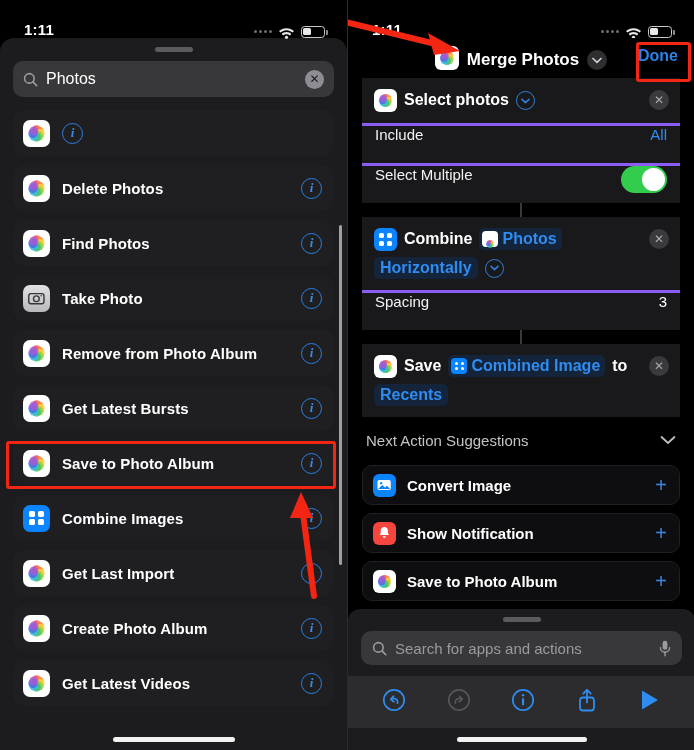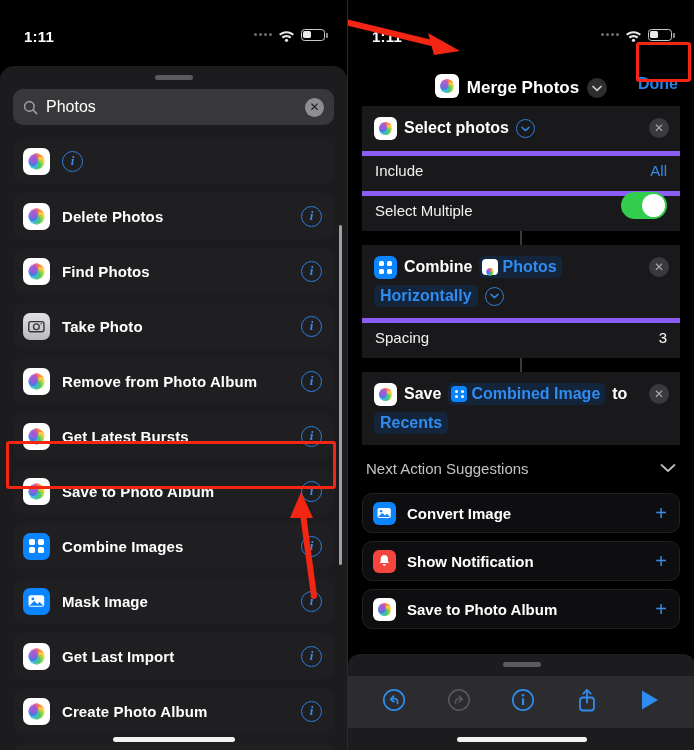--- a/index.html
+++ b/index.html
@@ -11,24 +11,23 @@
   }
   #root { position: relative; width: 694px; height: 750px; display: flex; }
 
   
   .panel { position: relative; height: 750px; overflow: hidden; }
   .left  { width: 347px; background: #000; }
   .right { width: 347px; background: #000; border-left: 1px solid #2b2b2b; }
 
   
   .statusbar {
-    height: 38px; display: flex; align-items: flex-start;
+    height: 38px; display: flex; align-items: flex-end;
     justify-content: space-between; padding: 0 22px 0 24px;
     background: #000;
-    margin-top: 28px;
   }
   .sb-time { color: #fff; font-size: 15px; font-weight: bold; letter-spacing: .2px; }
   .sb-right { display: flex; align-items: center; gap: 6px; }
   .sb-dots { display: flex; gap: 2px; align-items: flex-end; }
   .sb-dots i { width: 3px; height: 3px; background: #6e6e6e; display: block; border-radius: 50%; }
   .wifi { position: relative; width: 17px; height: 13px; }
   .battery {
     width: 24px; height: 12px; border: 1.4px solid #c9c9c9;
     border-radius: 3.5px; position: relative; padding: 1.4px;
   }
@@ -118,22 +117,22 @@
     width: 19px; height: 19px; border-radius: 50%; border: 1.5px solid #2f7fd8;
     display: inline-flex; align-items: center; justify-content: center; align-self: center;
   }
   .xbtn {
     position: absolute; right: 11px; top: 12px;
     width: 20px; height: 20px; border-radius: 50%; background: #3a3a3c;
     display: flex; align-items: center; justify-content: center;
     color: #a9a9ae; font-size: 12px;
   }
   .card-row {
-    border-top: 5px solid #8b5cf6; height: 40px; display: flex;
-    align-items: flex-end; justify-content: space-between; padding: 12px 13px;
+    border-top: 3px solid #8b5cf6; height: 40px; display: flex;
+    align-items: flex-start; justify-content: space-between; padding: 0 13px;
   }
   .card-row .k { color: #f2f2f2; font-size: 15px; }
   .card-row .v { color: #2f8cf0; font-size: 15px; }
   .card-row .v.num { color: #fff; }
   .toggle { width: 46px; height: 27px; border-radius: 14px; background: #32cd4c; position: relative; }
   .toggle .knob { position: absolute; width: 23px; height: 23px; border-radius: 50%; background: #fff; top: 2px; right: 2px; }
   .connector { width: 2px; height: 14px; background: #3a3a3c; margin: 0 auto; }
 
   .sugg-head {
     display: flex; align-items: center; justify-content: space-between;
@@ -319,31 +318,20 @@
           <div class="res-row">
             <span class="appicon ic-blue" style="width:27px;height:27px;border-radius:7px;">
               <span class="grid4" style="width:14.850000000000001px;height:14.850000000000001px;">
                 <b></b>
                 <b></b>
                 <b></b>
                 <b></b>
               </span>
             </span>
             <span class="res-label">Combine Images</span>
-            <span class="info-icon">i</span>
-          </div>
-          <div class="res-row">
-            <span class="appicon ic-blue" style="width:27px;height:27px;border-radius:7px;">
-      <svg width="16.74" height="14.040000000000001" viewBox="0 0 18 15">
-        <rect x="0.6" y="1.2" width="16.8" height="12.6" rx="2.2" fill="#fff"></rect>
-        <circle cx="5.2" cy="5.2" r="1.5" fill="#0a84ff"></circle>
-        <path d="M1.4 12.6 L6.6 7.4 L10 10.8 L12.6 8.6 L16.6 12.6 Z" fill="#0a84ff"></path>
-      </svg>
-            </span>
-            <span class="res-label">Mask Image</span>
             <span class="info-icon">i</span>
           </div>
           <div class="res-row">
             <span class="appicon ic-photos" style="width:27px;height:27px;border-radius:7px;">
               <span class="pin"><svg width="21" height="21" viewBox="0 0 21 21">
                   <circle cx="10.50" cy="6.83" r="4.51" fill="#f94f4f" opacity="0.85"></circle>
                   <circle cx="13.10" cy="7.90" r="4.51" fill="#ff8a2a" opacity="0.85"></circle>
                   <circle cx="14.18" cy="10.50" r="4.51" fill="#ffd23d" opacity="0.85"></circle>
                   <circle cx="13.10" cy="13.10" r="4.51" fill="#8ed14a" opacity="0.85"></circle>
                   <circle cx="10.50" cy="14.18" r="4.51" fill="#3ec46d" opacity="0.85"></circle>
@@ -609,20 +597,32 @@
                 </svg></span>
             </span>
             <span class="l">Save to Photo Album</span>
             <span class="plus">+</span>
           </div>
         </div>
     </div>
 
     <div class="bottom-sheet">
       <div class="grabber"></div>
+      <div class="bsearch">
+        <svg width="15" height="15" viewBox="0 0 16 16">
+          <circle cx="6.8" cy="6.8" r="5.1" fill="none" stroke="#9a9a9f" stroke-width="1.7"></circle>
+          <line x1="10.6" y1="10.6" x2="14.6" y2="14.6" stroke="#9a9a9f" stroke-width="1.7" stroke-linecap="round"></line>
+        </svg>
+        <span class="ph">Search for apps and actions</span>
+        <svg width="12" height="17" viewBox="0 0 12 17">
+          <rect x="3.6" y="0.8" width="4.8" height="9" rx="2.4" fill="#9a9a9f"></rect>
+          <path d="M1.4 7.6a4.6 4.6 0 0 0 9.2 0" fill="none" stroke="#9a9a9f" stroke-width="1.4" stroke-linecap="round"></path>
+          <line x1="6" y1="12.3" x2="6" y2="15.8" stroke="#9a9a9f" stroke-width="1.4" stroke-linecap="round"></line>
+        </svg>
+      </div>
 
       <div class="toolbar">
         <span>
           <svg width="24" height="24" viewBox="0 0 24 24">
             <circle cx="12" cy="12" r="10.2" fill="none" stroke="#2f8cf0" stroke-width="1.7"></circle>
             <path d="M15.5 15.2c.6-2.4-.7-4.4-3.2-4.7-1.1-.1-2.2.2-3 .8" fill="none" stroke="#2f8cf0" stroke-width="1.7" stroke-linecap="round"></path>
             <polyline points="11.6,8.2 8.7,11.3 11.9,13.7" fill="none" stroke="#2f8cf0" stroke-width="1.7" stroke-linecap="round" stroke-linejoin="round"></polyline>
           </svg>
         </span>
         <span>

